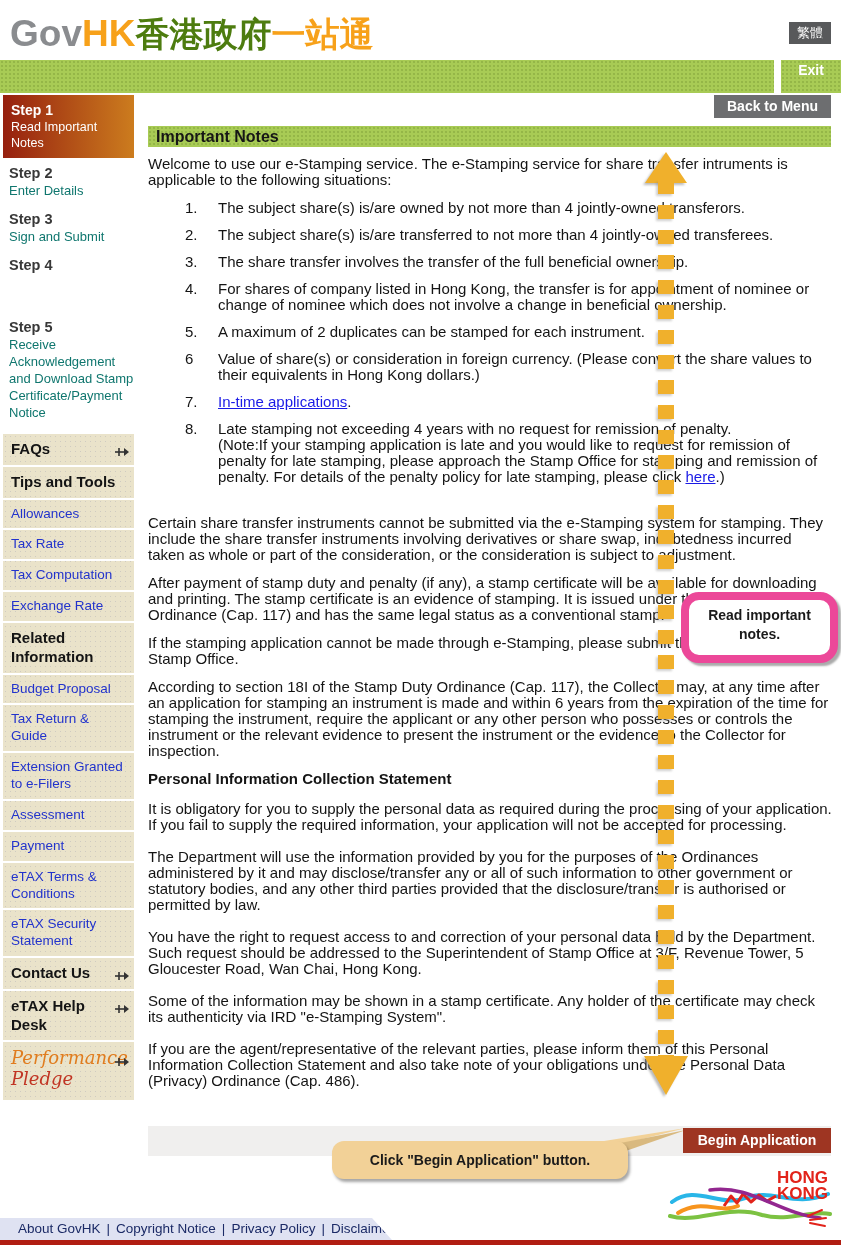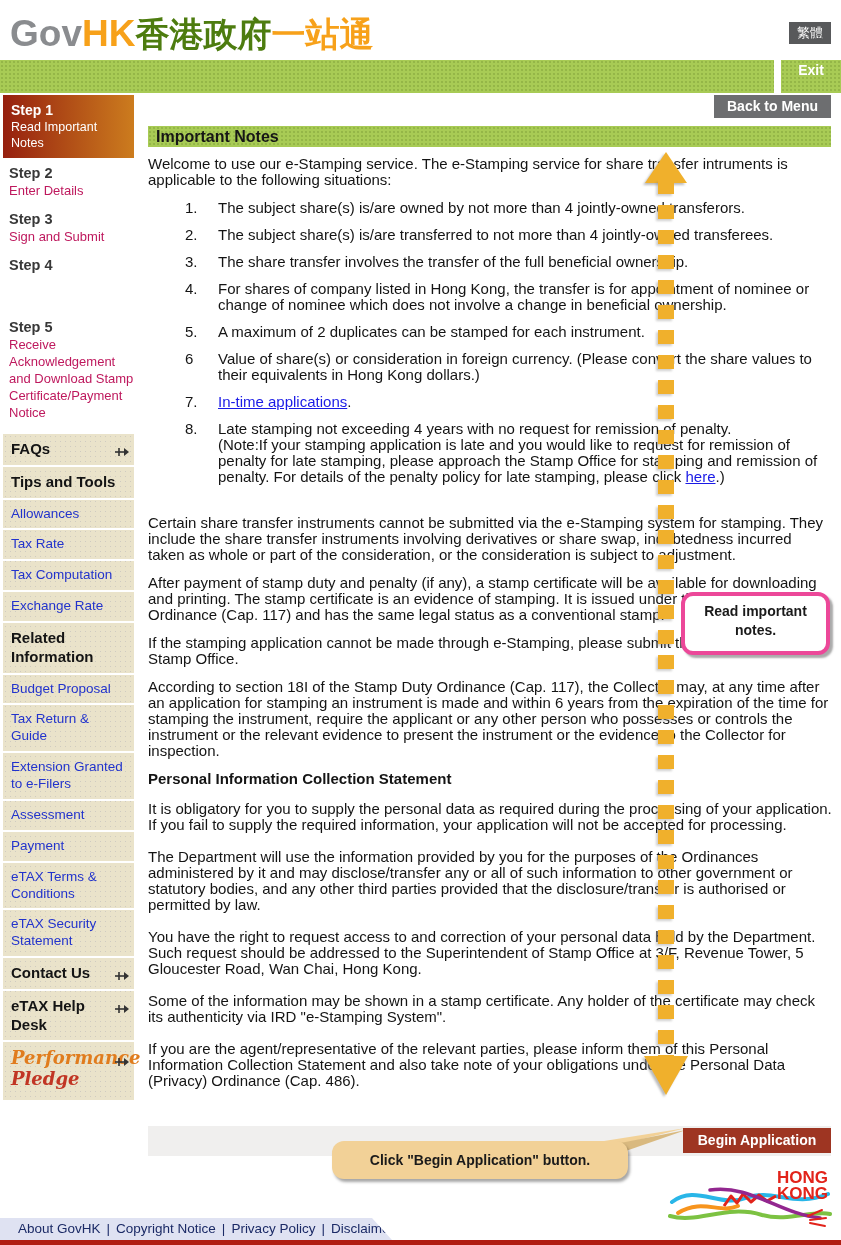--- a/index.html
+++ b/index.html
@@ -25,32 +25,32 @@
     text-align:center;line-height:21px;cursor:pointer;}
 
   
   .step-active{left:3px;top:95px;width:131px;height:63px;box-sizing:border-box;
     background:linear-gradient(90deg,#96200f,#cc7c1e);
     color:#fff;padding:7px 8px;}
   .step-active .t{font-size:14px;font-weight:bold;margin-bottom:2px;}
   .step-active .d{font-size:12.5px;line-height:1.25;}
   .step{left:3px;width:131px;box-sizing:border-box;padding:0 0 0 6px;}
   .step .t{font-size:14.5px;font-weight:bold;color:#383838;margin-bottom:2px;}
-  .step .d{font-size:13px;line-height:1.3;color:#be185d;}
+  .step .d{font-size:13px;line-height:1.3;color:#0f766e;}
   .side-menu{left:3px;top:434px;width:131px;box-sizing:border-box;
     background-color:#eae3ca;
     background-image:radial-gradient(rgba(110,120,160,.22) .8px,transparent 1px);
     background-size:5px 5px;}
   .mi{box-sizing:border-box;padding:6px 6px 6px 8px;border-top:2px solid #fff;
     position:relative;line-height:1.25;}
   .mi:first-child{border-top:none;}
   .mi.hdr{font-size:15px;font-weight:bold;color:#141414;cursor:pointer;}
   .mi.lnk{font-size:13.5px;color:#2233cc;cursor:pointer;}
   .mi .arr{position:absolute;right:5px;top:9px;}
-  .mi.pp{cursor:pointer;font-family:"DejaVu Serif",serif;font-style:italic;font-weight:bold;
+  .mi.pp{cursor:pointer;font-family:"DejaVu Serif",serif;font-style:italic;font-weight:normal;
     font-size:18px;line-height:1.15;padding-bottom:10px;}
   .mi.pp .w1{color:#e07c1e;}
   .mi.pp .w2{color:#c13524;}
 
   
   .back-btn{left:714px;top:95px;width:117px;height:23px;background:#6d6e70;color:#fff;
     font-size:14px;font-weight:bold;text-align:center;line-height:23px;cursor:pointer;z-index:4;}
   .section-bar{left:148px;top:126px;width:683px;height:21px;box-sizing:border-box;
     background-color:#a8cb55;
     background-image:radial-gradient(rgba(90,120,30,.25) 1px,transparent 1.4px);
@@ -77,21 +77,21 @@
     filter:drop-shadow(-2px 2px 1px rgba(120,120,120,.35));}
   .arrow-top{left:645px;top:152px;width:0;height:0;z-index:5;
     border-left:21px solid transparent;border-right:21px solid transparent;
     border-bottom:31px solid #f0b02c;
     filter:drop-shadow(-2px 2px 1px rgba(120,120,120,.5));}
   .arrow-bottom{left:644px;top:1056px;width:0;height:0;z-index:5;
     border-left:22px solid transparent;border-right:22px solid transparent;
     border-top:39px solid #f0b02c;
     filter:drop-shadow(-2px 2px 1px rgba(120,120,120,.5));}
   .callout-notes{left:681px;top:592px;width:141px;height:49px;z-index:6;background:#fff;
-    border:4px solid #ec4899;border-radius:12px;box-shadow:3px 3px 2px rgba(100,100,100,.55);
+    border:8px solid #ec4899;border-radius:18px;box-shadow:3px 3px 2px rgba(100,100,100,.55);
     font-size:14px;font-weight:bold;text-align:center;padding-top:6px;line-height:19px;}
   .callout-begin{left:332px;top:1141px;width:296px;height:38px;z-index:6;background:#f2d197;
     border-radius:12px;box-shadow:2px 3px 3px rgba(0,0,0,.35);
     font-size:14px;font-weight:bold;text-align:center;line-height:38px;}
   .callout-tail{left:560px;top:1122px;z-index:6;}
 
   
   .brand{left:668px;top:1168px;}
   .footer{left:0;top:1218px;width:400px;height:22px;background:#dfe2f2;
     clip-path:polygon(0 0,372px 0,392px 100%,0 100%);

